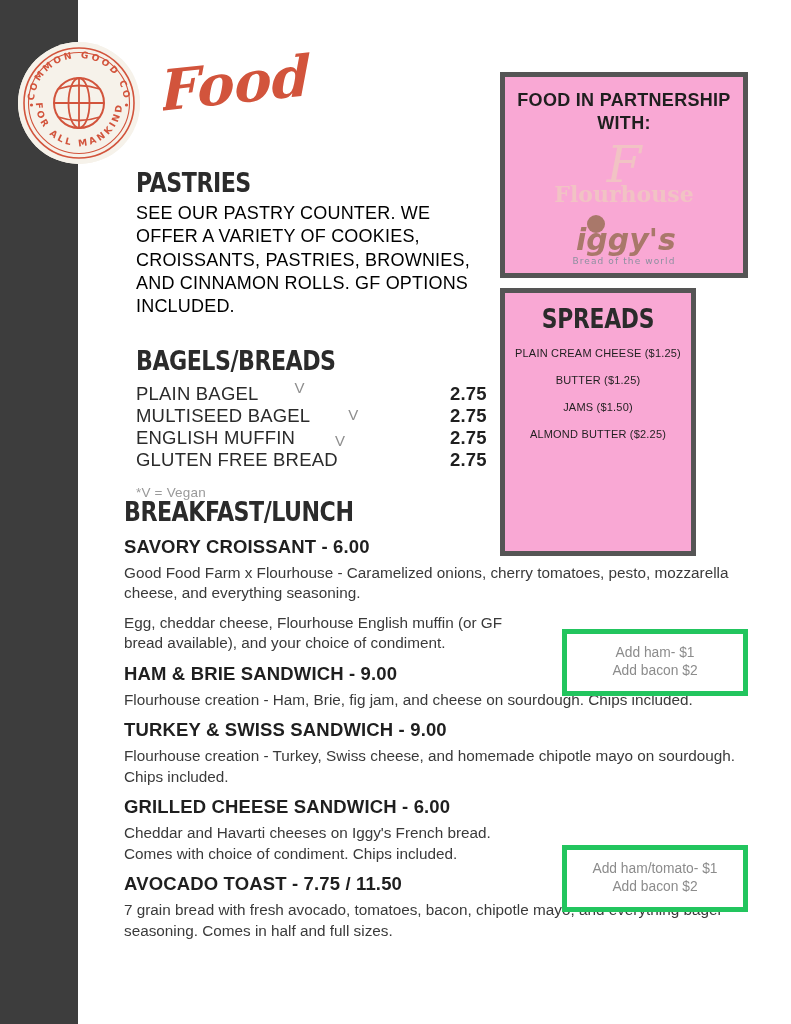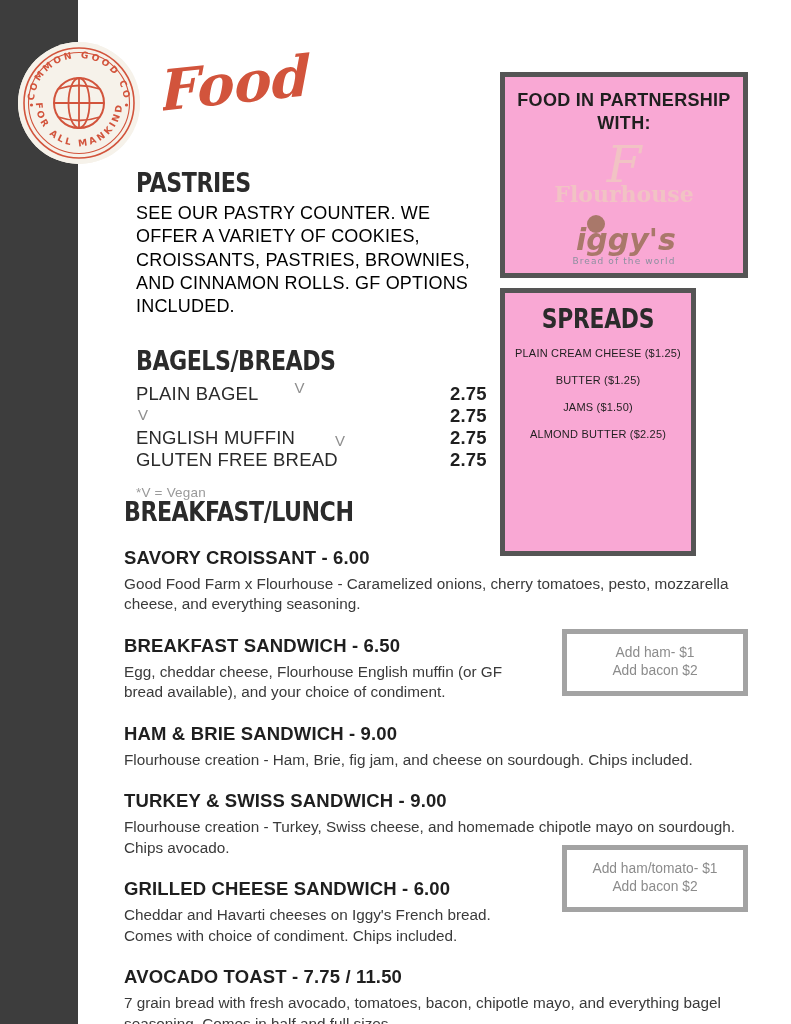--- a/index.html
+++ b/index.html
@@ -108,41 +108,41 @@
   .bl-heading {
     font-family: "DejaVu Sans", sans-serif;
     font-weight: 700;
     font-size: 27px;
     letter-spacing: -0.6px;
     color: #2b2b2b;
     transform: scaleX(0.82);
     transform-origin: left center;
     white-space: nowrap;
   }
-  .item { margin-top: 20px; }
+  .item { margin-top: 9px; }
   .item-title {
     font-family: "Liberation Sans", sans-serif;
     font-weight: 700;
     font-size: 18.5px;
     color: #1f1f1f;
     letter-spacing: 0.15px;
   }
   .item-desc {
     font-family: "Liberation Sans", sans-serif;
     font-size: 15.3px;
     line-height: 1.34;
     color: #3a3a3a;
     margin-top: 5px;
     max-width: 640px;
   }
   .item-desc.narrow { max-width: 412px; }
   
   .addon-box {
     position: absolute;
-    border: 5px solid #a3a3a3;
+    border: 5px solid #22c55e;
     background: #ffffff;
     text-align: center;
     padding: 10px 6px 11px;
     font-family: "Liberation Sans", sans-serif;
     font-size: 13.8px;
     line-height: 1.32;
     color: #8c8c8c;
   }
   #addon-1 { left: 562px; top: 629px; width: 186px; }
   #addon-2 { left: 562px; top: 845px; width: 186px; text-align: center; }
@@ -240,20 +240,21 @@
 
     <div class="price-list">
 
       <div class="price-row">
         <span class="pname">PLAIN BAGEL</span>
         <span class="vmark sup-hi">V</span>
         <span class="pprice">2.75</span>
       </div>
 
       <div class="price-row">
+        <span class="pname">MULTISEED BAGEL</span>
         <span class="vmark sup-mid">V</span>
         <span class="pprice">2.75</span>
       </div>
 
       <div class="price-row">
         <span class="pname">ENGLISH MUFFIN</span>
         <span class="vmark sup-base">V</span>
         <span class="pprice">2.75</span>
       </div>
 
@@ -269,32 +270,31 @@
 
   <div class="bl-wrap">
     <div class="bl-heading">BREAKFAST/LUNCH</div>
 
     <div class="item">
       <div class="item-title">SAVORY CROISSANT - 6.00</div>
       <div class="item-desc">Good Food Farm x Flourhouse - Caramelized onions, cherry tomatoes, pesto, mozzarella cheese, and everything seasoning.</div>
     </div>
 
     <div class="item">
-      <div class="item-title">BREAKFAST SANDWICH - 6.50</div>
       <div class="item-desc narrow">Egg, cheddar cheese, Flourhouse English muffin (or GF bread available), and your choice of condiment.</div>
     </div>
 
     <div class="item">
       <div class="item-title">HAM &amp; BRIE SANDWICH - 9.00</div>
       <div class="item-desc">Flourhouse creation - Ham, Brie, fig jam, and cheese on sourdough. Chips included.</div>
     </div>
 
     <div class="item">
       <div class="item-title">TURKEY &amp; SWISS SANDWICH - 9.00</div>
-      <div class="item-desc">Flourhouse creation - Turkey, Swiss cheese, and homemade chipotle mayo on sourdough. Chips avocado.</div>
+      <div class="item-desc">Flourhouse creation - Turkey, Swiss cheese, and homemade chipotle mayo on sourdough. Chips included.</div>
     </div>
 
     <div class="item">
       <div class="item-title">GRILLED CHEESE SANDWICH - 6.00</div>
       <div class="item-desc narrow">Cheddar and Havarti cheeses on Iggy's French bread. Comes with choice of condiment. Chips included.</div>
     </div>
 
     <div class="item">
       <div class="item-title">AVOCADO TOAST - 7.75 / 11.50</div>
       <div class="item-desc">7 grain bread with fresh avocado, tomatoes, bacon, chipotle mayo, and everything bagel seasoning. Comes in half and full sizes.</div>

